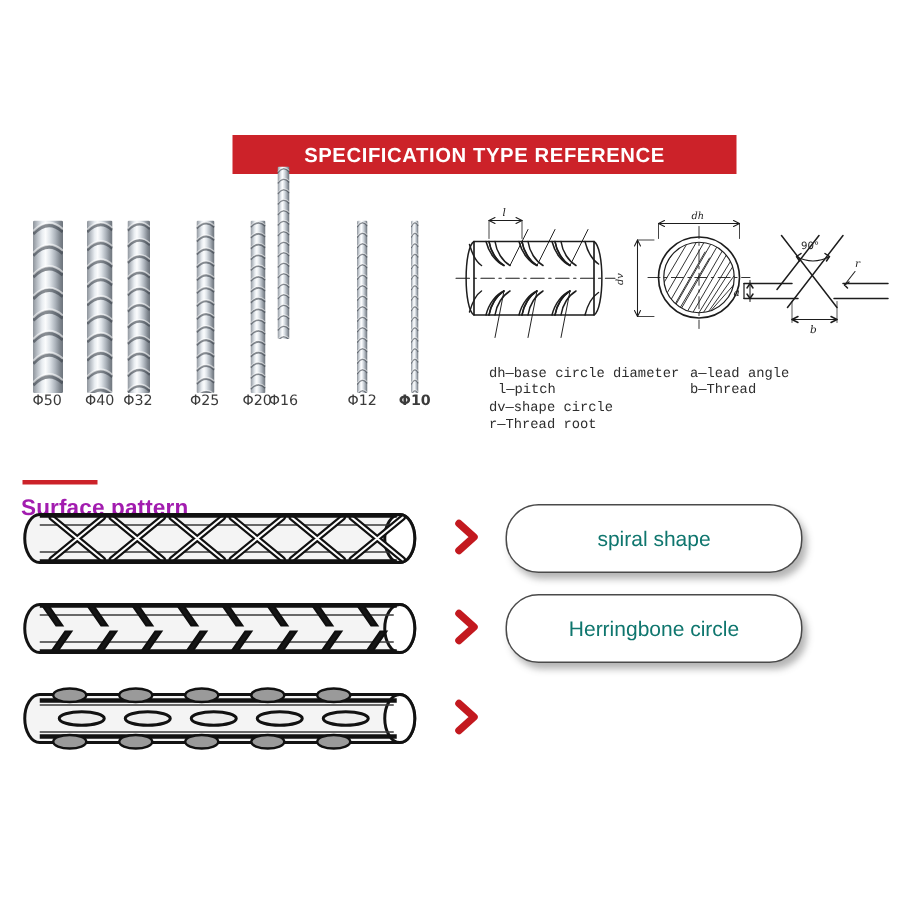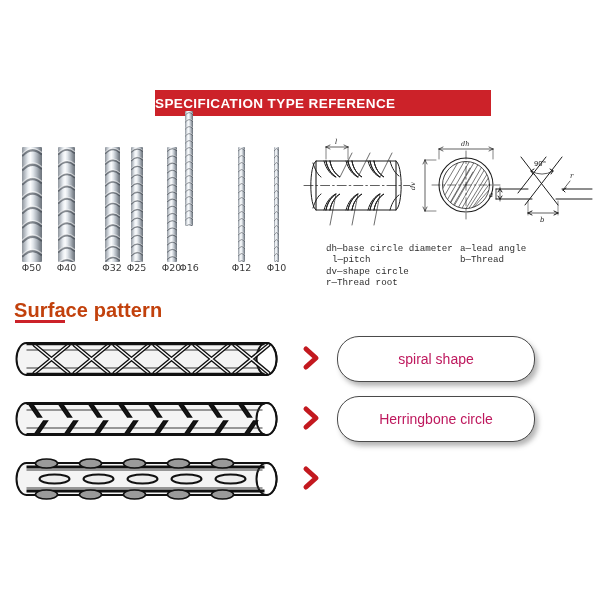--- a/index.html
+++ b/index.html
@@ -6,21 +6,21 @@
   body{
     width:600px;height:600px;overflow:hidden;position:relative;
     font-family:"Liberation Sans","DejaVu Sans",sans-serif;
     color:#333;
   }
   .page{position:absolute;inset:0;background:#fff;}
 
   
   .banner{
     position:absolute;left:155px;top:90px;width:336px;height:26px;
-    background:#cc2229;display:flex;align-items:center;
+    background:#cc2229;display:flex;align-items:center;justify-content:center;
   }
   .banner-text{
     color:#ffffff;font-size:13.5px;font-weight:bold;letter-spacing:.4px;
     white-space:nowrap;
   }
 
   
   .sizes{position:absolute;left:14px;top:143px;width:280px;height:130px;}
   .size-col{position:absolute;bottom:0;display:flex;flex-direction:column;align-items:center;}
   .bar{
@@ -45,39 +45,39 @@
   .legend-col.a{left:0;}
   .legend-col.b{left:134px;}
   .legend-line{
     font-size:9.2px;line-height:11.4px;color:#2e2e2e;white-space:nowrap;
     font-family:Liberation Mono, monospace;
   }
   .legend-line.ind{padding-left:6px;}
 
   
   .sp-head{position:absolute;left:14px;top:299px;}
-  .sp-head-text{font-size:20px;font-weight:bold;color:#c2410c;letter-spacing:.1px;}
+  .sp-head-text{font-size:15px;font-weight:bold;color:#a21caf;letter-spacing:.1px;margin-top:31px;}
   .sp-underline{position:absolute;left:1px;top:21px;width:50px;height:3px;background:#cc2229;}
 
   
   .rows{position:absolute;left:0;top:333px;width:600px;height:180px;}
   .prow{position:absolute;left:0;width:600px;height:52px;}
   .prow.r1{top:0;}
   .prow.r2{top:60px;}
   .prow.r3{top:120px;}
 
   .pic{position:absolute;left:14px;top:0;width:275px;height:52px;}
   .arrow{position:absolute;left:299px;top:12px;width:26px;height:26px;}
   .pill{
     position:absolute;left:337px;top:3px;width:196px;height:44px;
     border:1.4px solid #4a4a4a;border-radius:22px;background:#fff;
     box-shadow:3px 4px 5px rgba(90,90,90,.45);
     display:flex;align-items:center;justify-content:center;
   }
-  .pill-text{font-size:14px;color:#be185d;white-space:nowrap;}
+  .pill-text{font-size:14px;color:#0f766e;white-space:nowrap;}
   svg{display:block;overflow:visible;}
 </style>
 </head>
 <body>
 
 <div class="page">
 
   <div class="banner">
     <div class="banner-text">SPECIFICATION TYPE REFERENCE</div>
   </div>
@@ -136,21 +136,21 @@
             <path d="M0,105.5088 Q8.5,96.45119999999999 17,104.28479999999999" fill="none" stroke="rgba(55,62,70,.58)" stroke-width="2.04"></path>
             <path d="M0,104.03999999999999 Q8.5,95.22719999999998 17,102.81599999999999" fill="none" stroke="rgba(255,255,255,.55)" stroke-width="1.1900000000000002"></path>
             <path d="M0,117.74879999999999 Q8.5,108.69119999999998 17,116.52479999999998" fill="none" stroke="rgba(55,62,70,.58)" stroke-width="2.04"></path>
             <path d="M0,116.27999999999999 Q8.5,107.46719999999998 17,115.05599999999998" fill="none" stroke="rgba(255,255,255,.55)" stroke-width="1.1900000000000002"></path>
             <path d="M0,129.98879999999997 Q8.5,120.93119999999998 17,128.76479999999998" fill="none" stroke="rgba(55,62,70,.58)" stroke-width="2.04"></path>
             <path d="M0,128.51999999999998 Q8.5,119.70719999999997 17,127.29599999999998" fill="none" stroke="rgba(255,255,255,.55)" stroke-width="1.1900000000000002"></path>
           </svg>
         </div>
         <div class="size-label">Φ40</div>
       </div>
-      <div class="size-col" style="left: 76px; width: 44px;">
+      <div class="size-col" style="left: 56px; width: 44px;">
         <div class="bar" style="width: 15px; height: 115px;">
           <div class="metal"></div>
           <svg class="ribs" width="15" height="115" viewBox="0 0 15 115" preserveAspectRatio="none">
             <path d="M0,-4.103999999999999 Q7.5,-12.095999999999998 15,-5.183999999999999" fill="none" stroke="rgba(55,62,70,.58)" stroke-width="1.7999999999999998"></path>
             <path d="M0,-5.3999999999999995 Q7.5,-13.175999999999998 15,-6.4799999999999995" fill="none" stroke="rgba(255,255,255,.55)" stroke-width="1.05"></path>
             <path d="M0,6.696 Q7.5,-1.2959999999999998 15,5.616" fill="none" stroke="rgba(55,62,70,.58)" stroke-width="1.7999999999999998"></path>
             <path d="M0,5.3999999999999995 Q7.5,-2.376 15,4.319999999999999" fill="none" stroke="rgba(255,255,255,.55)" stroke-width="1.05"></path>
             <path d="M0,17.496 Q7.5,9.504 15,16.415999999999997" fill="none" stroke="rgba(55,62,70,.58)" stroke-width="1.7999999999999998"></path>
             <path d="M0,16.2 Q7.5,8.424 15,15.119999999999997" fill="none" stroke="rgba(255,255,255,.55)" stroke-width="1.05"></path>
             <path d="M0,28.296 Q7.5,20.304 15,27.215999999999998" fill="none" stroke="rgba(55,62,70,.58)" stroke-width="1.7999999999999998"></path>
@@ -348,21 +348,21 @@
             <path d="M0,109.34 Q3.5,104.16 7,108.64" fill="none" stroke="rgba(55,62,70,.58)" stroke-width="1"></path>
             <path d="M0,108.5 Q3.5,103.46 7,107.8" fill="none" stroke="rgba(255,255,255,.55)" stroke-width="0.7"></path>
             <path d="M0,116.34 Q3.5,111.16 7,115.64" fill="none" stroke="rgba(55,62,70,.58)" stroke-width="1"></path>
             <path d="M0,115.5 Q3.5,110.46 7,114.8" fill="none" stroke="rgba(255,255,255,.55)" stroke-width="0.7"></path>
             <path d="M0,123.34 Q3.5,118.16 7,122.64" fill="none" stroke="rgba(55,62,70,.58)" stroke-width="1"></path>
             <path d="M0,122.5 Q3.5,117.46 7,121.8" fill="none" stroke="rgba(255,255,255,.55)" stroke-width="0.7"></path>
           </svg>
         </div>
         <div class="size-label">Φ12</div>
       </div>
-      <div class="size-col" style="left: 240.5px; width: 44px;">
+      <div class="size-col" style="left: 240.5px; width: 44px; font-weight: bold;">
         <div class="bar" style="width: 5px; height: 115px;">
           <div class="metal"></div>
           <svg class="ribs" width="5" height="115" viewBox="0 0 5 115" preserveAspectRatio="none">
             <path d="M0,-2.66 Q2.5,-7.84 5,-3.36" fill="none" stroke="rgba(55,62,70,.58)" stroke-width="1"></path>
             <path d="M0,-3.5 Q2.5,-8.54 5,-4.199999999999999" fill="none" stroke="rgba(255,255,255,.55)" stroke-width="0.7"></path>
             <path d="M0,4.34 Q2.5,-0.84 5,3.64" fill="none" stroke="rgba(55,62,70,.58)" stroke-width="1"></path>
             <path d="M0,3.5 Q2.5,-1.54 5,2.8000000000000003" fill="none" stroke="rgba(255,255,255,.55)" stroke-width="0.7"></path>
             <path d="M0,11.34 Q2.5,6.16 5,10.64" fill="none" stroke="rgba(55,62,70,.58)" stroke-width="1"></path>
             <path d="M0,10.5 Q2.5,5.46 5,9.8" fill="none" stroke="rgba(255,255,255,.55)" stroke-width="0.7"></path>
             <path d="M0,18.34 Q2.5,13.16 5,17.64" fill="none" stroke="rgba(55,62,70,.58)" stroke-width="1"></path>

